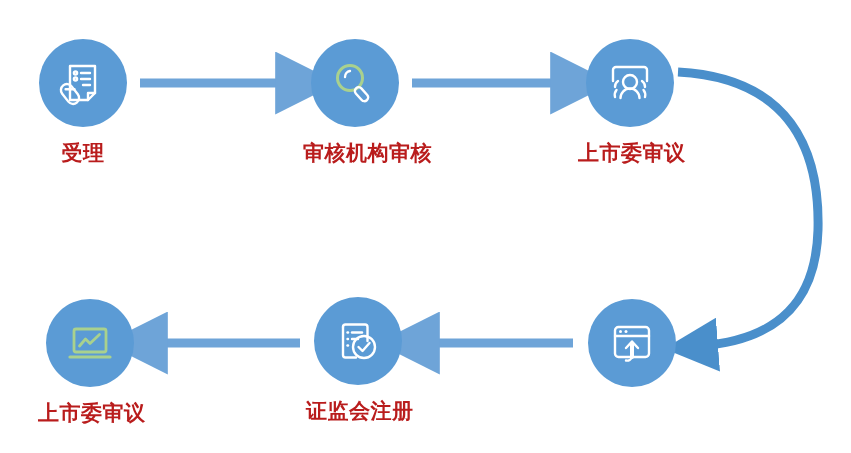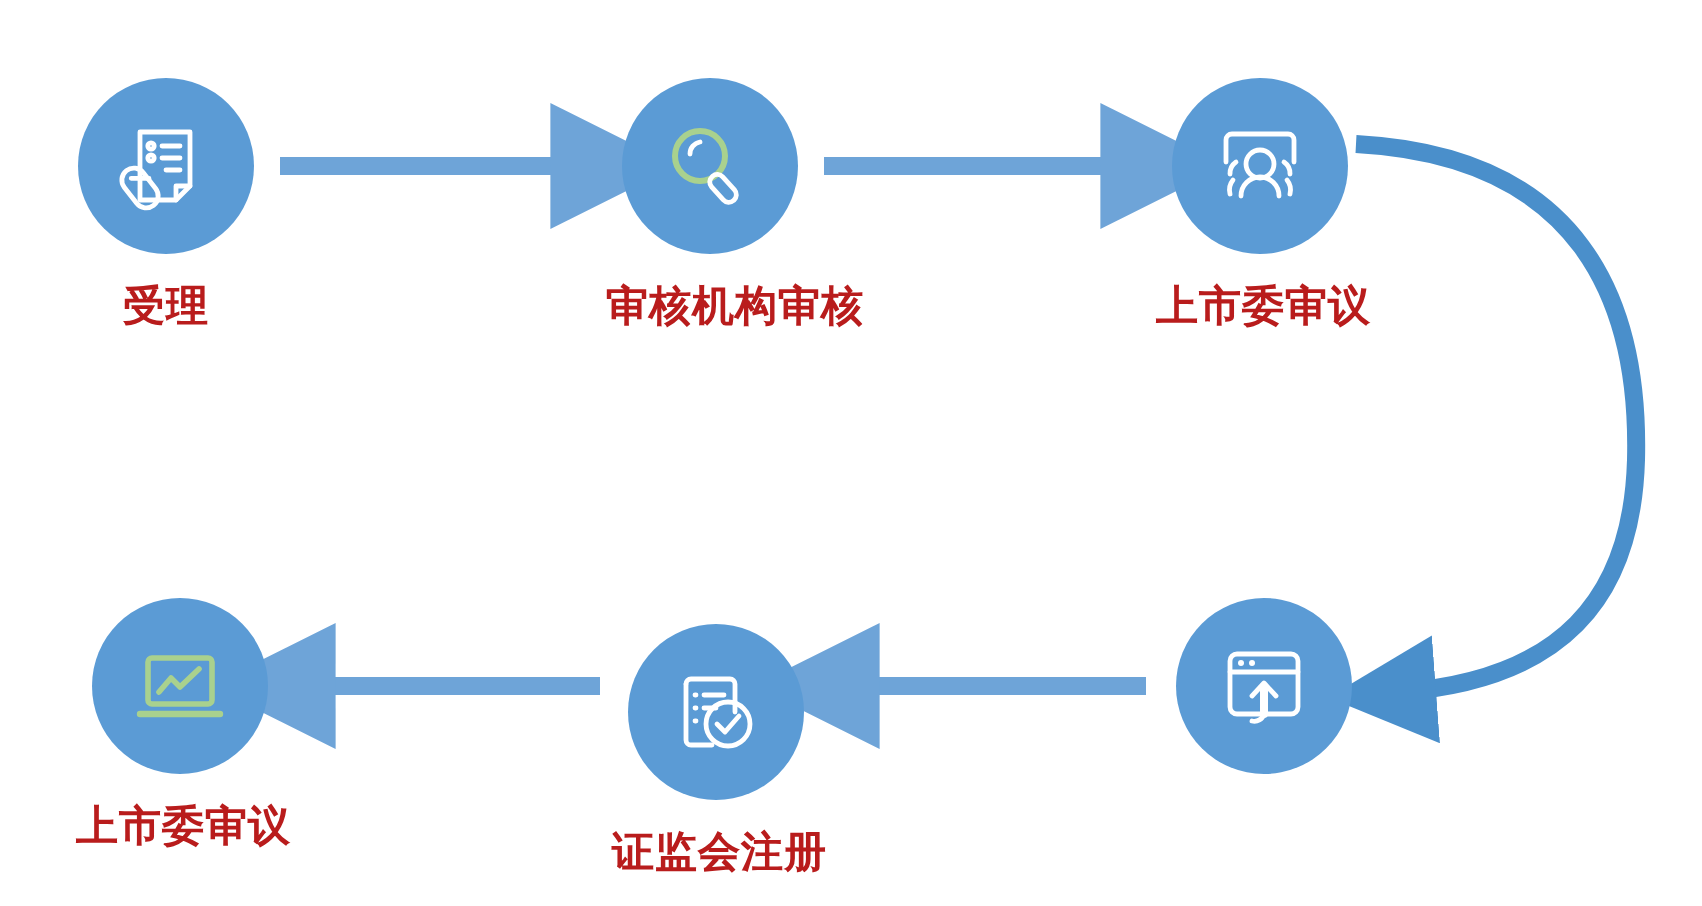--- a/index.html
+++ b/index.html
@@ -140,21 +140,21 @@
           <circle cx="14.5" cy="14.5" r="1.5" fill="#ffffff" stroke="none"></circle>
           <circle cx="20" cy="14.5" r="1.5" fill="#ffffff" stroke="none"></circle>
           <path d="M26 40 V27" stroke-width="4"></path>
           <path d="M20 31 L26 24.5 L32 31"></path>
           <path d="M26 40 a5 5 0 0 1 -6 3.5"></path>
         </svg>
       </span>
     </div>
   </div>
 
-  <div class="node" style="left:306px; top:312px;">
+  <div class="node" style="left:306px; top:297px;">
     <div class="node-circle">
       <span>
         <svg width="52" height="52" viewBox="0 0 52 52" fill="none" stroke="#ffffff" stroke-width="2.4" stroke-linecap="round" stroke-linejoin="round">
           <path d="M11 12 a2.5 2.5 0 0 1 2.5 -2.5 H33 a2.5 2.5 0 0 1 2.5 2.5 V26"></path>
           <path d="M11 12 V40 a2.5 2.5 0 0 0 2.5 2.5 H24"></path>
           <line x1="20" y1="17.5" x2="30" y2="17.5"></line>
           <line x1="20" y1="24" x2="26" y2="24"></line>
           <line x1="15.5" y1="17.5" x2="16" y2="17.5"></line>
           <line x1="15.5" y1="24" x2="16" y2="24"></line>
           <line x1="15.5" y1="30.5" x2="16" y2="30.5"></line>

